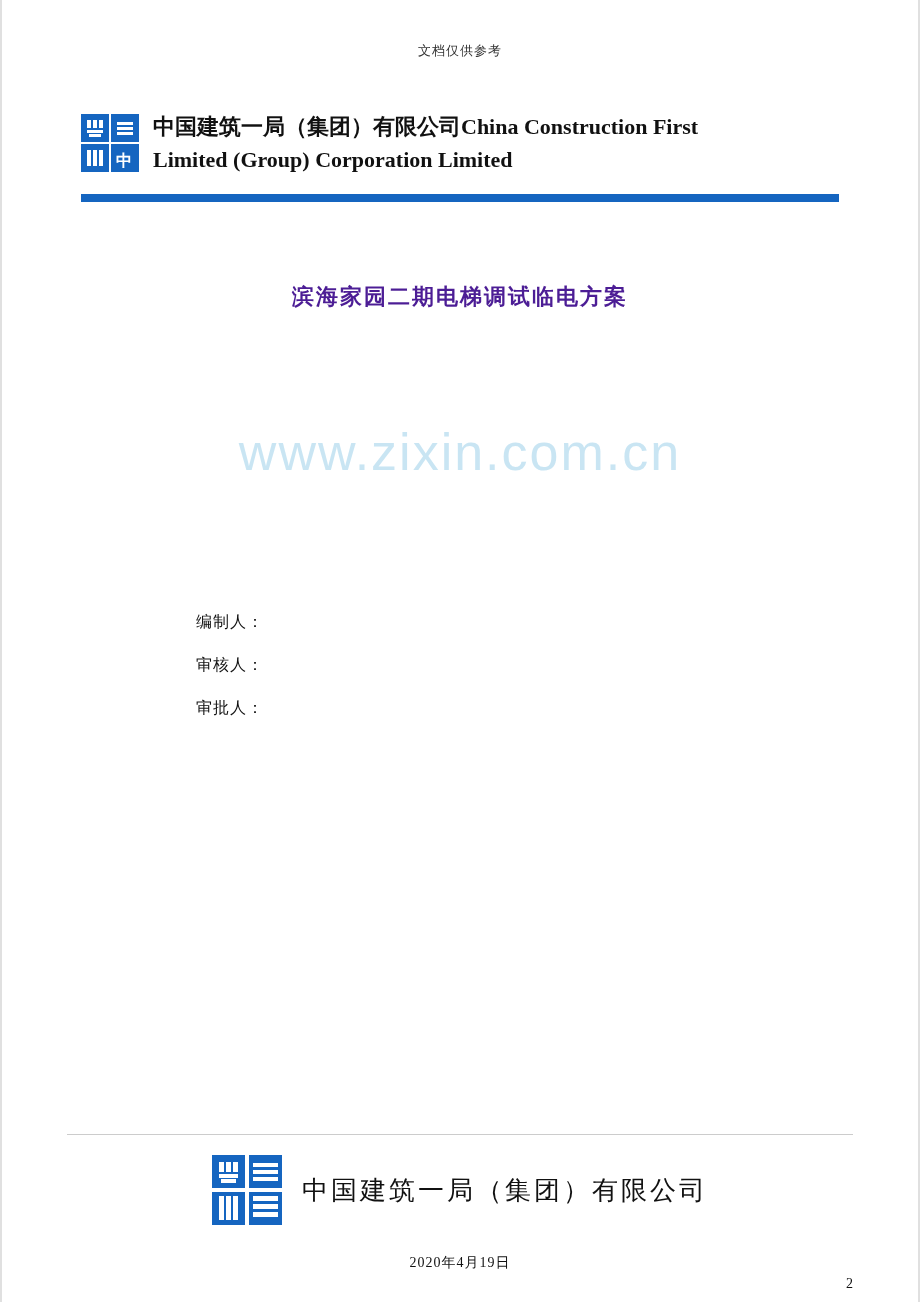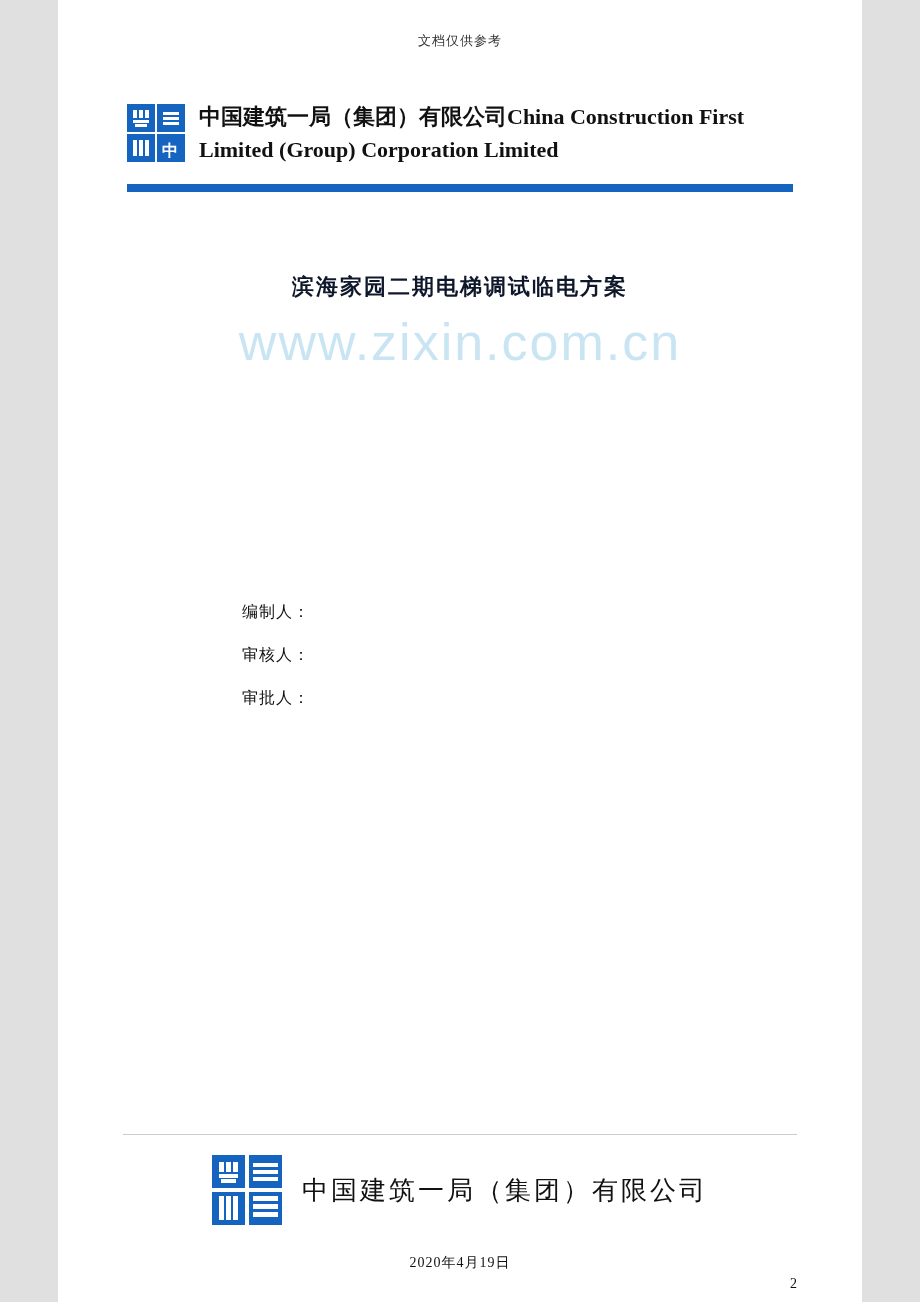--- a/index.html
+++ b/index.html
@@ -11,25 +11,25 @@
     body {
       background: #e0e0e0;
       display: flex;
       justify-content: center;
       align-items: flex-start;
       min-height: 100vh;
       font-family: "SimSun", "宋体", serif;
     }
 
     .page {
-      width: 804px;
+      width: 916px;
       min-height: 1302px;
       background: #ffffff;
       position: relative;
-      padding: 4px;
+      padding: 14px;
     }
 
     .top-note {
       text-align: center;
       font-size: 13px;
       color: #333;
       padding-top: 28px;
       padding-bottom: 10px;
       letter-spacing: 1px;
     }
@@ -71,30 +71,30 @@
 
     .doc-title-section {
       text-align: center;
       margin-top: 80px;
       margin-bottom: 0;
     }
 
     .doc-title {
       font-size: 22px;
       font-weight: bold;
-      color: #0f172a;
+      color: #4c1d95;
       letter-spacing: 2px;
       font-family: "SimHei", "黑体", sans-serif;
     }
 
     .watermark-section {
       position: relative;
       height: 260px;
       display: flex;
-      align-items: flex-start;
+      align-items: center;
       justify-content: center;
       margin-top: 10px;
     }
 
     .watermark-text {
       font-size: 52px;
       color: rgba(100, 180, 220, 0.35);
       font-family: Arial, sans-serif;
       letter-spacing: 2px;
       user-select: none;

